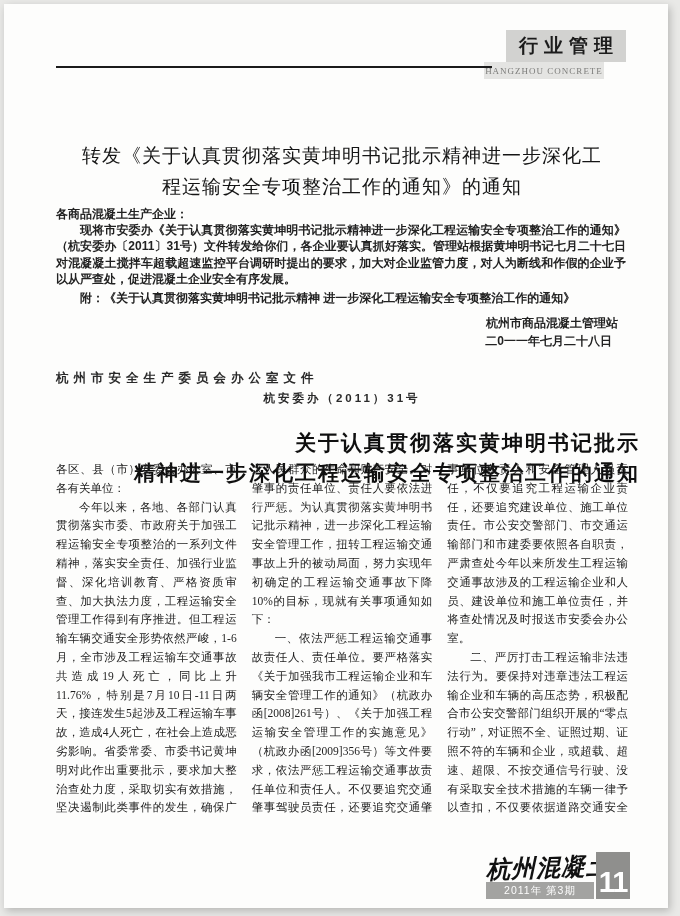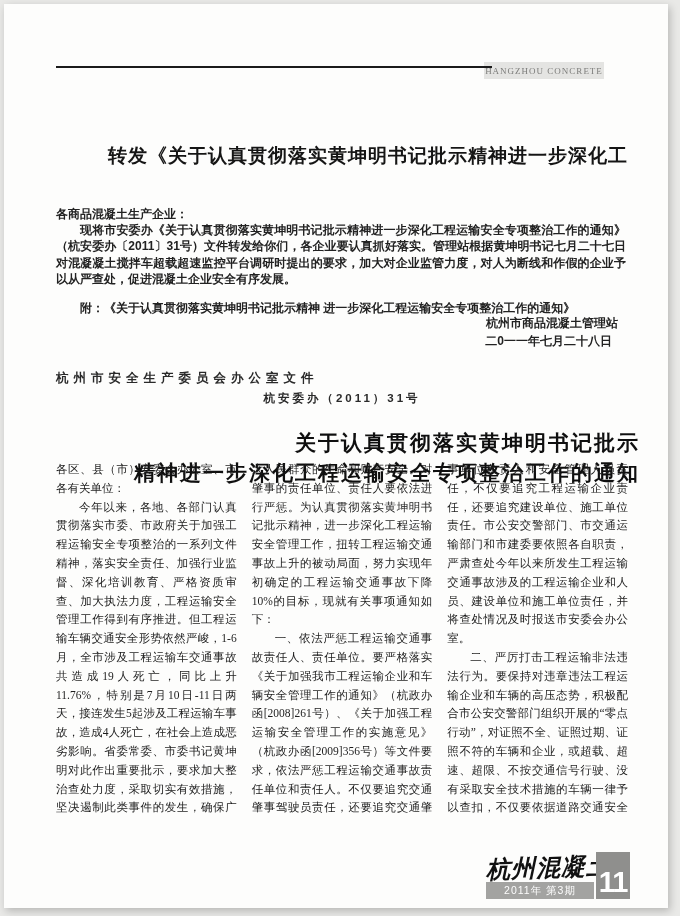--- a/index.html
+++ b/index.html
@@ -35,31 +35,31 @@
     font-size: 9px; letter-spacing: 1px; color: #7c7c7a;
     font-family: "Liberation Serif", serif;
   }
   .head-rule {
     position: absolute; left: 52px; top: 62px;
     width: 436px; height: 2px; background: #1b1b1b;
   }
   
   .t1 {
     position: absolute; left: 52px; top: 136px; width: 572px;
-    text-align: right;
-    font-size: 19px; font-weight: 700; color: #151515;
+    text-align: center;
+    font-size: 19px; font-weight: 400; color: #151515;
     line-height: 31px; letter-spacing: 1px;
   }
   .n1-body {
     position: absolute; left: 52px; top: 202px; width: 570px;
     font-size: 12px; font-weight: 700; color: #222;
     line-height: 16.2px; text-align: justify;
   }
   .n1-body .indent { text-indent: 2em; }
-  .n1-attach { text-indent: 2em; margin-top: 13px; }
+  .n1-attach { text-indent: 2em; margin-top: 3px; }
   .n1-sign {
     position: absolute; left: 52px; top: 310px; width: 562px;
     text-align: right; font-size: 12px; font-weight: 600; color: #222;
     line-height: 18px;
   }
   .n1-sign .date { padding-right: 6px; }
   
   .org-line {
     position: absolute; left: 52px; top: 366px; width: 572px;
     text-align: left; font-size: 12.5px; font-weight: 600;
@@ -109,27 +109,31 @@
     display: flex; align-items: flex-end; justify-content: center;
     font-size: 29px; font-weight: 700; color: #ffffff;
     letter-spacing: -1px;
   }
 </style>
 </head>
 <body>
 
 <div class="page">
 
+  <div class="cat-box">
+    <span>行业管理</span>
+  </div>
   <div class="cat-sub">
     <span>HANGZHOU CONCRETE</span>
   </div>
   <div class="head-rule"></div>
 
   <div class="t1">
     <div>转发《关于认真贯彻落实黄坤明书记批示精神进一步深化工</div>
+    <div>程运输安全专项整治工作的通知》的通知</div>
   </div>
 
   <div class="n1-body">
     <p>各商品混凝土生产企业：</p>
     <p class="indent">现将市安委办《关于认真贯彻落实黄坤明书记批示精神进一步深化工程运输安全专项整治工作的通知》（杭安委办〔2011〕31号）文件转发给你们，各企业要认真抓好落实。管理站根据黄坤明书记七月二十七日对混凝凝土搅拌车超载超速监控平台调研时提出的要求，加大对企业监管力度，对人为断线和作假的企业予以从严查处，促进混凝土企业安全有序发展。</p>
     <p class="n1-attach">附：《关于认真贯彻落实黄坤明书记批示精神 进一步深化工程运输安全专项整治工作的通知》</p>
   </div>
 
   <div class="n1-sign">
     <div>杭州市商品混凝土管理站</div>

